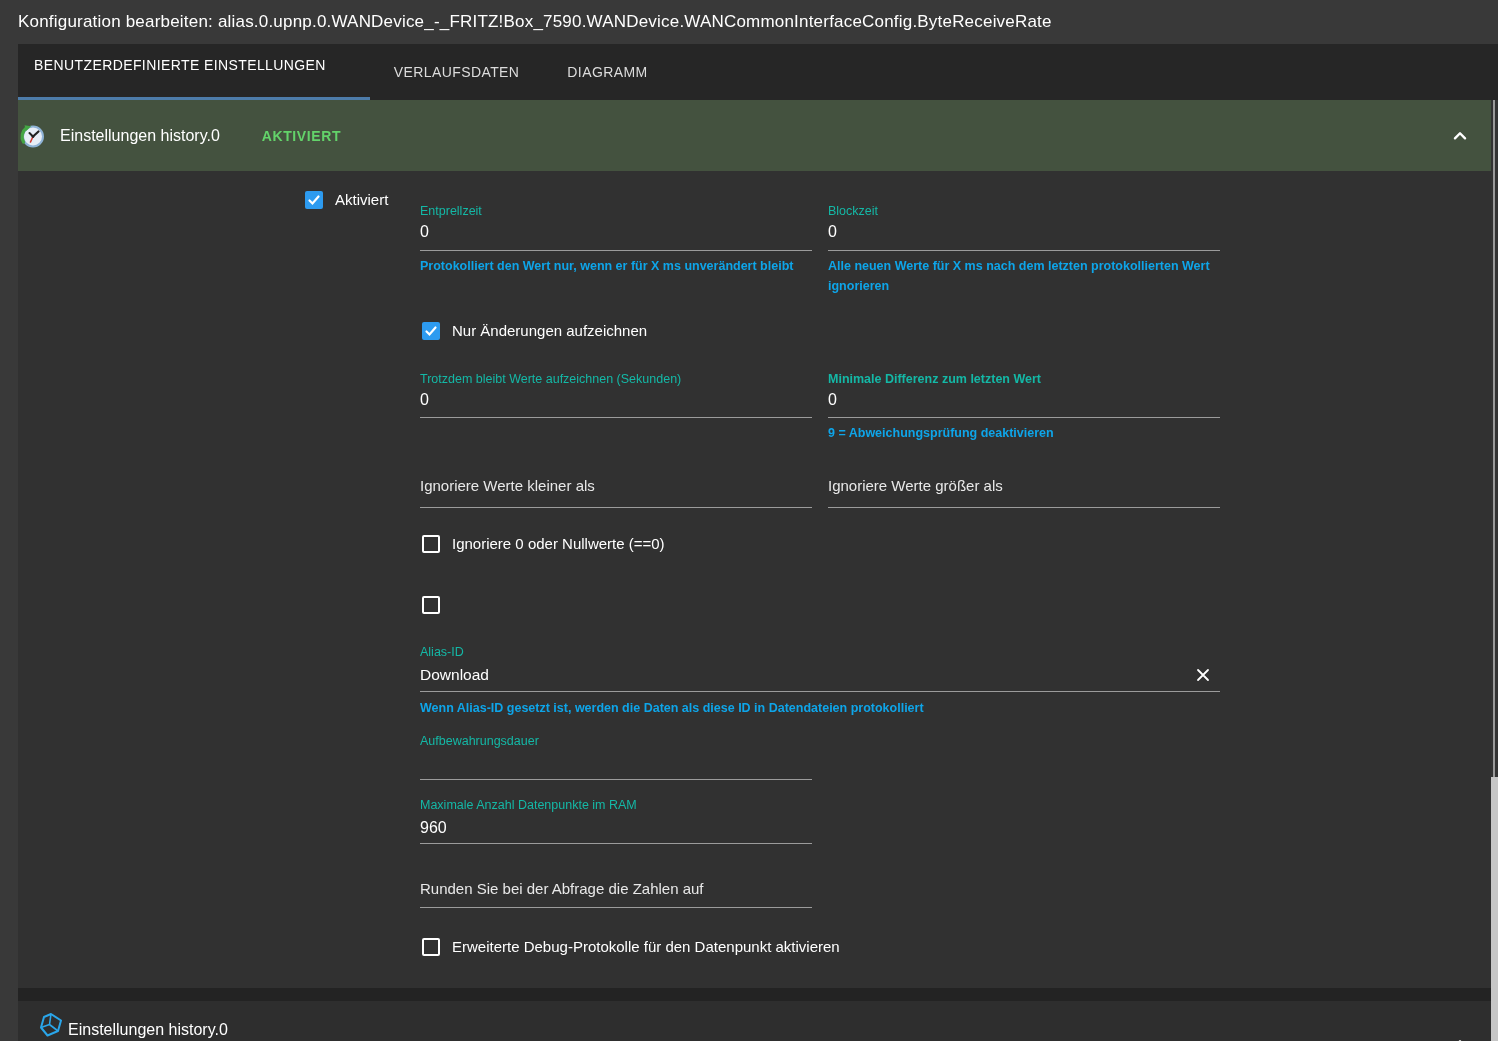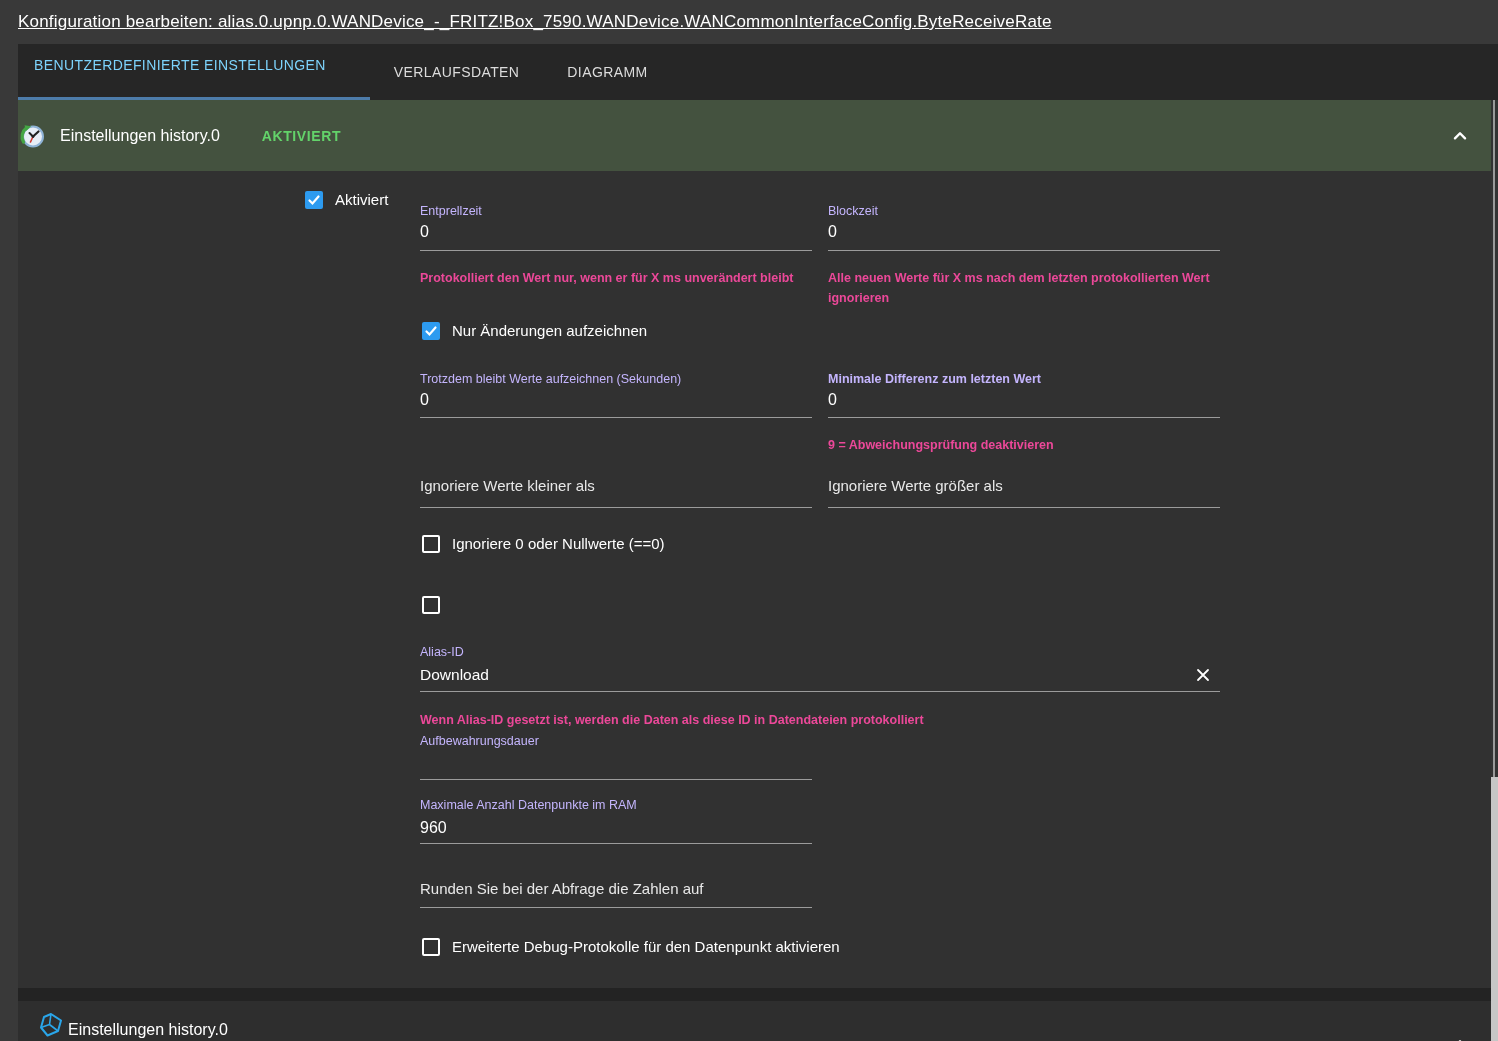--- a/index.html
+++ b/index.html
@@ -8,34 +8,34 @@
     background:#393939;
     font-family:"Liberation Sans", sans-serif;
     color:#ffffff;
     position:relative;
     overflow:hidden;
   }
   
   .title-bar {
     position:absolute; left:0; top:0; width:1498px; height:44px;
     background:#393939; display:flex; align-items:center; padding-left:18px;
-    font-size:17px; letter-spacing:.2px;text-decoration:underline;
+    font-size:17px; letter-spacing:.2px;
   }
   
   .dialog { position:absolute; left:18px; top:44px; width:1480px; height:997px; }
   .tabbar {
     position:absolute; left:0; top:0; width:100%; height:56px;
     background:#262626; display:flex; align-items:stretch;
   }
   .tab {
     position:relative; display:flex; align-items:center;
     padding:0 24px; font-size:14px; letter-spacing:.4px; font-weight:500;
     color:#dcdcdc; cursor:pointer; text-transform:uppercase;
   }
-  .tab.active { color:#7dd3fc; padding:0 44px 15px 16px; }
+  .tab.active { color:#ffffff; padding:0 44px 15px 16px; }
   .tab.active::after {
     content:""; position:absolute; left:0; right:0; bottom:0; height:3px;
     background:#4d7caa;
   }
   
   .sec-green {
     position:absolute; left:0; top:56px; width:100%; height:71px;
     background:#44523f; display:flex; align-items:center; 
   }
   .sec-green .adapter-icon { width:28px; height:28px; flex:0 0 auto; }
@@ -51,29 +51,29 @@
     background:#313131;
   }
   .abs { position:absolute; }
   .cb {
     width:18px; height:18px; border-radius:2px; cursor:pointer;
     display:flex; align-items:center; justify-content:center;
   }
   .cb.checked { background:#2d9bf0; }
   .cb.unchecked { border:2px solid #ffffff; background:transparent; }
   .cb-label { font-size:15px; line-height:20px; color:#ffffff; }
-  .f-label { font-size:12.5px; line-height:15px; color:#c4b5fd; }
+  .f-label { font-size:12.5px; line-height:15px; color:#14b8a6; }
   .f-input {
     background:transparent; border:none; outline:none; color:#ffffff;
     font-family:"Liberation Sans", sans-serif; font-size:16px; padding:0; width:100%;
   }
   .f-input.sz15 { font-size:15px; }
   .f-input::placeholder { color:#e8e8e8; opacity:1; }
   .u-line { height:1px; background:#9b9b9b; }
-  .f-helper { font-size:12.5px; font-weight:bold; line-height:20px; color:#ec4899;margin-top:12px; }
+  .f-helper { font-size:12.5px; font-weight:bold; line-height:20px; color:#0ea5e9; }
   .caret-down {
     width:0; height:0; border-left:6px solid transparent; border-right:6px solid transparent;
     border-top:7px solid #ffffff;
   }
   .clear-x { cursor:pointer; }
   
   .panel-gap { position:absolute; left:0; top:944px; width:100%; height:13px; background:#232323; }
   .sec-influx {
     position:absolute; left:0; top:957px; width:100%; height:40px;
     background:#2e2e2e; overflow:hidden;

